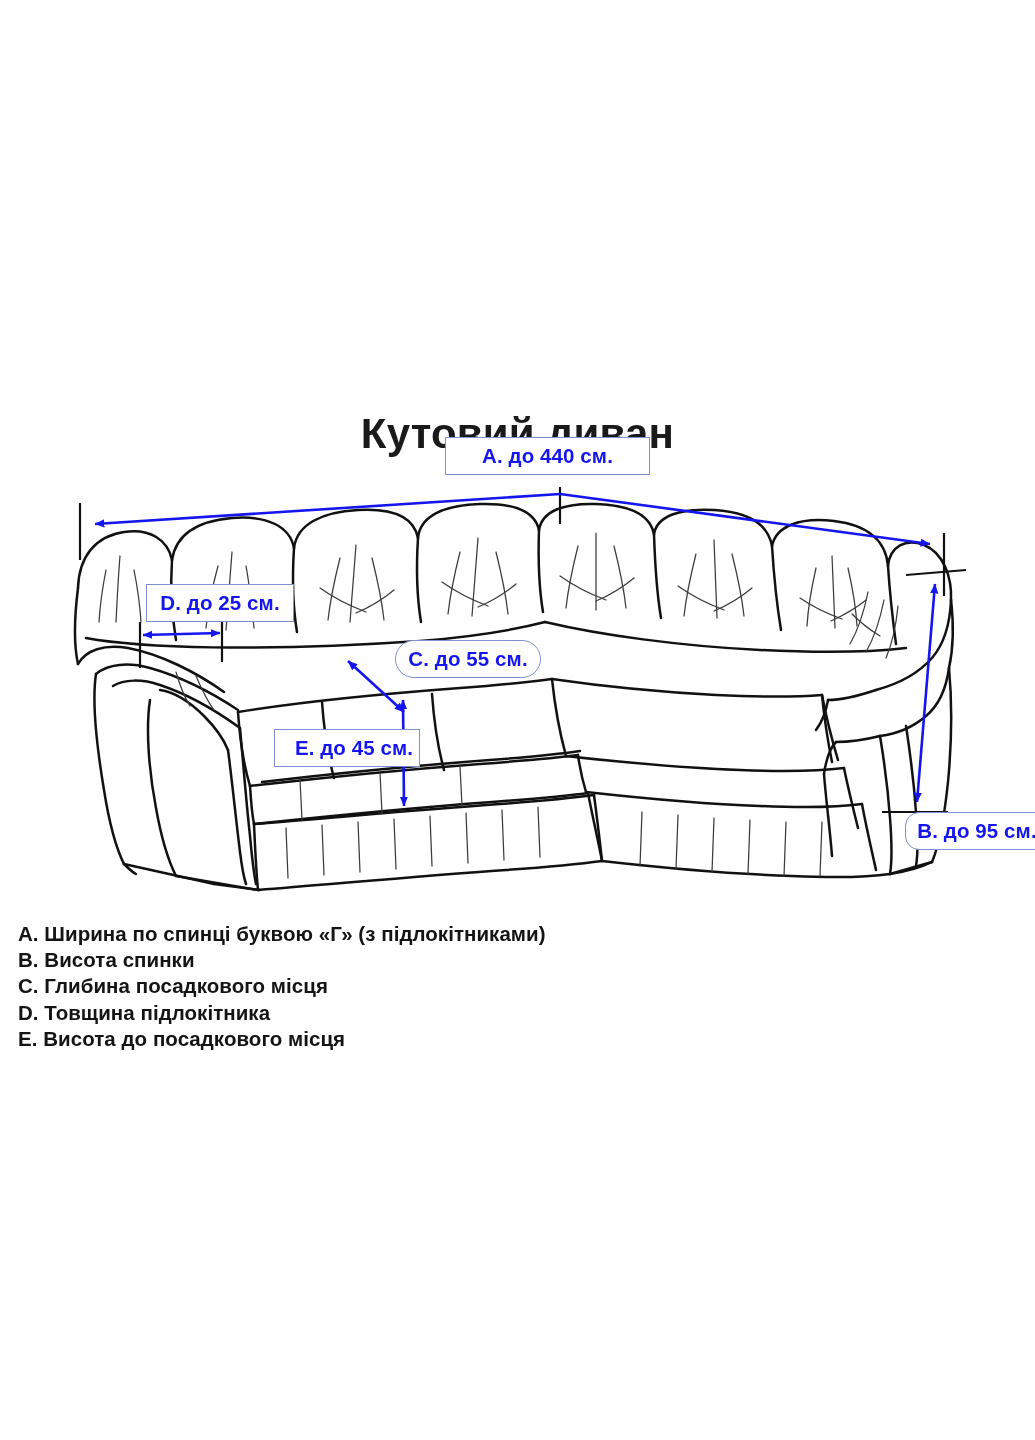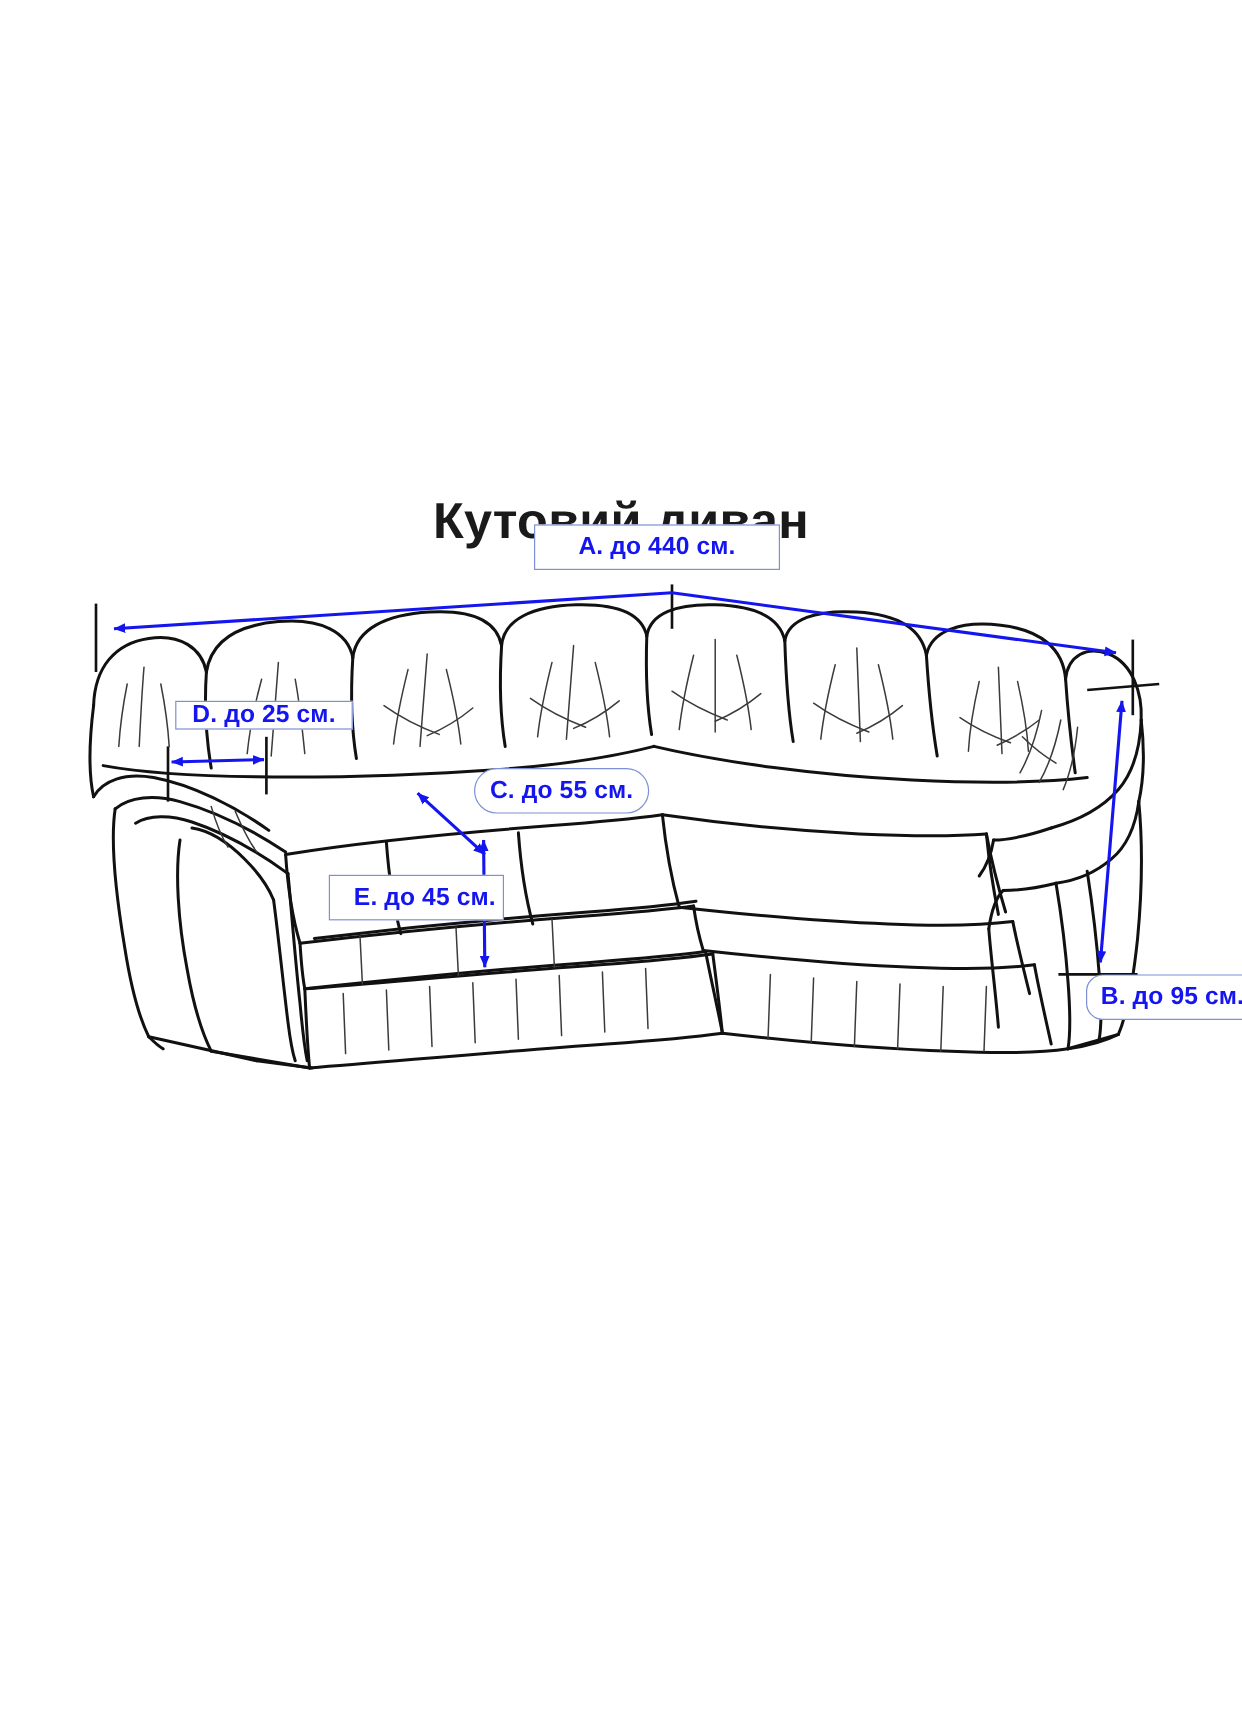--- a/index.html
+++ b/index.html
@@ -63,21 +63,21 @@
     line-height: 1;
     white-space: nowrap;
     display: flex;
     align-items: center;
     justify-content: center;
     padding: 0 10px;
     letter-spacing: 0.1px;
     margin-left: 28px;
   }
   #callout-a { left: 417px; top: 437px; width: 205px; height: 38px; }
-  #callout-d { left: 118px; top: 584px; width: 148px; height: 24px; }
+  #callout-d { left: 118px; top: 584px; width: 148px; height: 38px; }
   #callout-c { left: 367px; top: 640px; width: 146px; height: 38px; border-radius: 19px; }
   #callout-e { left: 246px; top: 729px; width: 146px; height: 38px; padding-left: 24px; }
   #callout-b { left: 877px; top: 812px; width: 144px; height: 38px; border-radius: 14px; }
 
   
   #legend {
     position: absolute;
     left: 18px;
     top: 921px;
     width: 700px;
@@ -302,14 +302,21 @@
 
     </svg>
   </div>
 
   <div class="callout" id="callout-a">A. до 440 см.</div>
   <div class="callout" id="callout-d">D. до 25 см.</div>
   <div class="callout" id="callout-c">C. до 55 см.</div>
   <div class="callout" id="callout-e">E. до 45 см.</div>
   <div class="callout" id="callout-b">B. до 95 см.</div>
 
+  <div id="legend">
+    <div class="legend-row">A. Ширина по спинці буквою «Г» (з підлокітниками)</div>
+    <div class="legend-row">B. Висота спинки</div>
+    <div class="legend-row">C. Глибина посадкового місця</div>
+    <div class="legend-row">D. Товщина підлокітника</div>
+    <div class="legend-row">E. Висота до посадкового місця</div>
+  </div>
 
 </div>
 
 </body></html>

